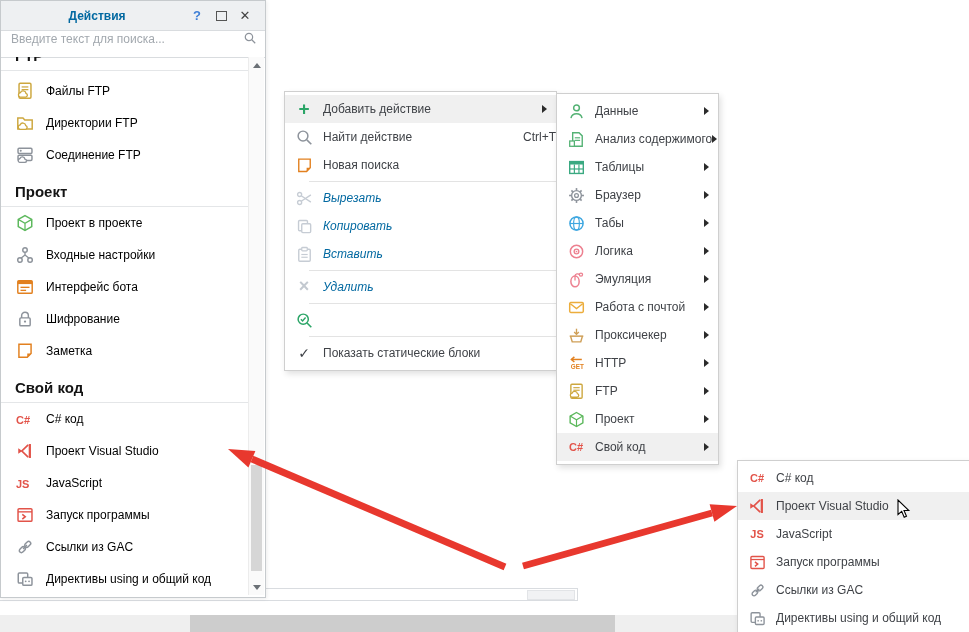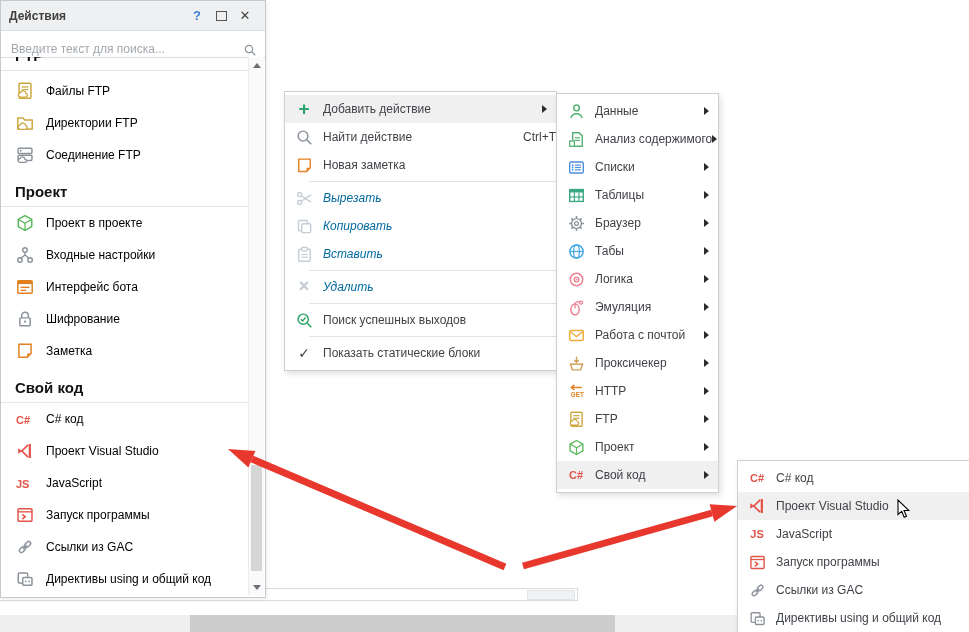--- a/index.html
+++ b/index.html
@@ -8,25 +8,25 @@
   
   .bg-win-bottom{position:absolute;left:0;top:588px;width:577px;height:11px;background:#fff;
                  border:1px solid #d9dce0;border-left:none;z-index:1;}
   .bg-win-btn{position:absolute;right:2px;top:1px;width:46px;height:8px;background:#f1f2f4;border:1px solid #e2e4e7;}
   .hscroll{position:absolute;left:0;top:615px;width:969px;height:17px;background:#efefef;z-index:0;}
   .hscroll .thumb{position:absolute;left:190px;top:0;width:425px;height:17px;background:#cdcdcd;}
   
   .palette{position:absolute;left:0;top:0;width:266px;height:598px;background:#fff;
            border:1px solid #c6cacd;box-sizing:border-box;z-index:10;box-shadow:1px 1px 4px rgba(0,0,0,.08);}
   .titlebar{height:29px;background:#eef0f2;border-bottom:1px solid #d9dcdf;display:flex;align-items:center;padding:0 8px;}
-  .titlebar .t{font-size:12px;font-weight:bold;color:#404040;flex:1;}
+  .titlebar .t{font-size:12px;font-weight:bold;color:#0369a1;flex:1;text-align:center;}
   .tbtn{width:24px;height:20px;display:flex;align-items:center;justify-content:center;font-size:13px;color:#444;cursor:default;}
   .tbtn.help{color:#3f7fd6;font-weight:bold;}
   .maxglyph{width:9px;height:8px;border:1px solid #555;display:inline-block;}
-  .searchrow{height:26px;border-bottom:1px solid #d9dcdf;display:flex;align-items:flex-end;padding:0 8px;background:#fff;}
+  .searchrow{height:26px;border-bottom:1px solid #d9dcdf;display:flex;align-items:flex-start;padding:0 8px;background:#fff;}
   .searchrow input{flex:1;border:none;outline:none;font-size:12px;color:#3d4043;
                    font-family:"Liberation Sans",sans-serif;background:transparent;}
   .searchrow input::placeholder{color:#a2a8ae;}
   .plist{position:absolute;left:0;top:56px;right:16px;bottom:2px;overflow:hidden;}
   .clipped-hdr{height:13px;overflow:hidden;position:relative;border-bottom:1px solid #e4e6e8;}
   .clipped-hdr span{position:absolute;left:14px;top:-10px;font-size:15px;font-weight:bold;color:#141414;}
   .grp-hdr{height:36px;border-bottom:1px solid #e4e6e8;box-sizing:border-box;display:flex;align-items:flex-end;padding:0 0 6px 14px;}
   .grp-hdr span{font-size:15px;font-weight:bold;color:#141414;}
   .pad4{height:4px;}
   .pi{height:32px;display:flex;align-items:center;cursor:pointer;}
@@ -273,21 +273,21 @@
     <span class="lbl">Найти действие</span>
     <span class="sc">Ctrl+T</span>
   </div>
   <div class="mi">
     <span class="ic">
           <svg width="17" height="17" viewBox="0 0 16 16">
             <path d="M2.6 2h10.8v8.2L10 13.6H2.6z" fill="none" stroke="#e2801f" stroke-width="1.3"></path>
             <path d="M13.4 10.2 10 13.6v-3.4z" fill="#e2801f"></path>
           </svg>
         </span>
-    <span class="lbl">Новая заметка</span>
+    <span class="lbl">Новая поиска</span>
   </div>
   <div class="msep"></div>
   <div class="mi dis">
     <span class="ic">
           <svg width="17" height="17" viewBox="0 0 16 16">
             <circle cx="3.4" cy="4.2" r="1.9" fill="none" stroke="#c6ccd4" stroke-width="1.3"></circle>
             <circle cx="3.4" cy="11.8" r="1.9" fill="none" stroke="#c6ccd4" stroke-width="1.3"></circle>
             <path d="M4.9 5.4 14 11.4M4.9 10.6 14 4.6" stroke="#c6ccd4" stroke-width="1.3"></path>
           </svg>
         </span>
@@ -322,21 +322,20 @@
   </div>
   <div class="msep"></div>
   <div class="mi">
     <span class="ic">
           <svg width="17" height="17" viewBox="0 0 16 16">
             <circle cx="6.8" cy="6.8" r="4.8" fill="none" stroke="#2ba567" stroke-width="1.4"></circle>
             <path d="M4.6 6.8l1.6 1.6 2.8-3.2" fill="none" stroke="#2ba567" stroke-width="1.3"></path>
             <line x1="10.4" y1="10.4" x2="14.4" y2="14.4" stroke="#2ba567" stroke-width="1.5"></line>
           </svg>
         </span>
-    <span class="lbl">Поиск успешных выходов</span>
   </div>
   <div class="msep"></div>
   <div class="mi">
     <span class="ic">
           <span class="chk">✓</span>
         </span>
     <span class="lbl">Показать статические блоки</span>
   </div>
 </div>
 
@@ -354,35 +353,20 @@
   <div class="mi">
     <span class="ic">
           <svg width="17" height="17" viewBox="0 0 16 16">
             <path d="M4.4 1.6h6l3 3v9.8h-9z" fill="none" stroke="#54b274" stroke-width="1.3"></path>
             <line x1="6.4" y1="6.4" x2="11.4" y2="6.4" stroke="#54b274" stroke-width="1.1"></line>
             <line x1="6.4" y1="8.8" x2="11.4" y2="8.8" stroke="#54b274" stroke-width="1.1"></line>
             <rect x="1.6" y="9.4" width="4.4" height="5" fill="#fff" stroke="#54b274" stroke-width="1.2"></rect>
           </svg>
         </span>
     <span class="lbl">Анализ содержимого</span>
-        <span class="sub"></span>
-  </div>
-  <div class="mi">
-    <span class="ic">
-          <svg width="17" height="17" viewBox="0 0 16 16">
-            <rect x="1.6" y="2.8" width="12.8" height="10.4" rx="1.4" fill="none" stroke="#4d8fdb" stroke-width="1.3"></rect>
-            <circle cx="4.4" cy="5.8" r=".9" fill="#4d8fdb"></circle>
-            <circle cx="4.4" cy="8" r=".9" fill="#4d8fdb"></circle>
-            <circle cx="4.4" cy="10.2" r=".9" fill="#4d8fdb"></circle>
-            <line x1="6.6" y1="5.8" x2="12.2" y2="5.8" stroke="#4d8fdb" stroke-width="1.1"></line>
-            <line x1="6.6" y1="8" x2="12.2" y2="8" stroke="#4d8fdb" stroke-width="1.1"></line>
-            <line x1="6.6" y1="10.2" x2="12.2" y2="10.2" stroke="#4d8fdb" stroke-width="1.1"></line>
-          </svg>
-        </span>
-    <span class="lbl">Списки</span>
         <span class="sub"></span>
   </div>
   <div class="mi">
     <span class="ic">
           <svg width="17" height="17" viewBox="0 0 16 16">
             <rect x="1.6" y="2.4" width="12.8" height="11.2" fill="none" stroke="#3aa981" stroke-width="1.3"></rect>
             <rect x="1.6" y="2.4" width="12.8" height="2.8" fill="#3aa981"></rect>
             <line x1="6" y1="5.2" x2="6" y2="13.6" stroke="#3aa981" stroke-width="1.1"></line>
             <line x1="10.3" y1="5.2" x2="10.3" y2="13.6" stroke="#3aa981" stroke-width="1.1"></line>
             <line x1="1.6" y1="9.4" x2="14.4" y2="9.4" stroke="#3aa981" stroke-width="1.1"></line>

